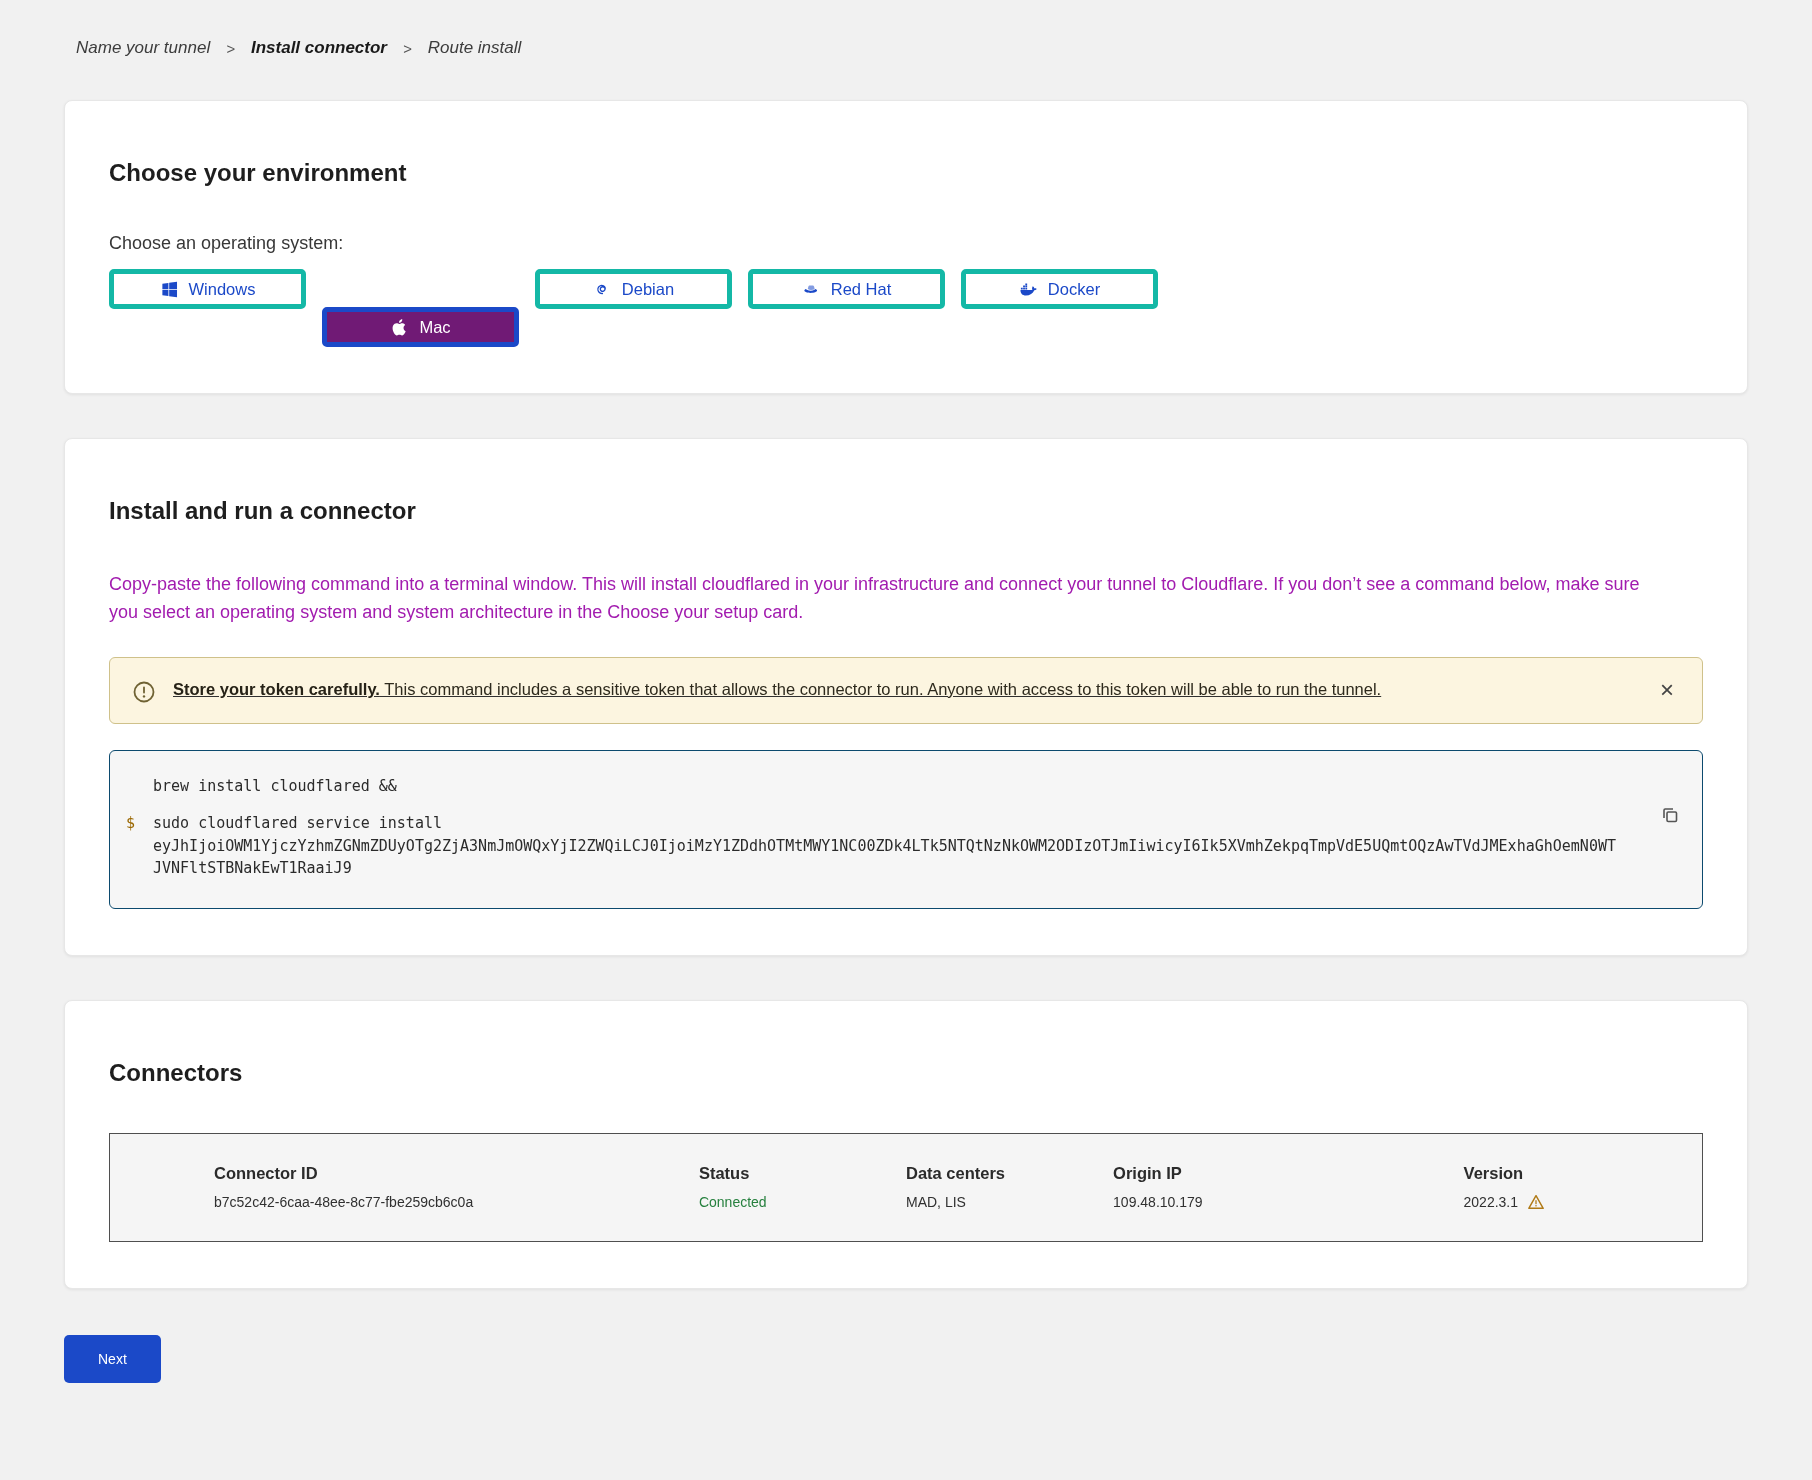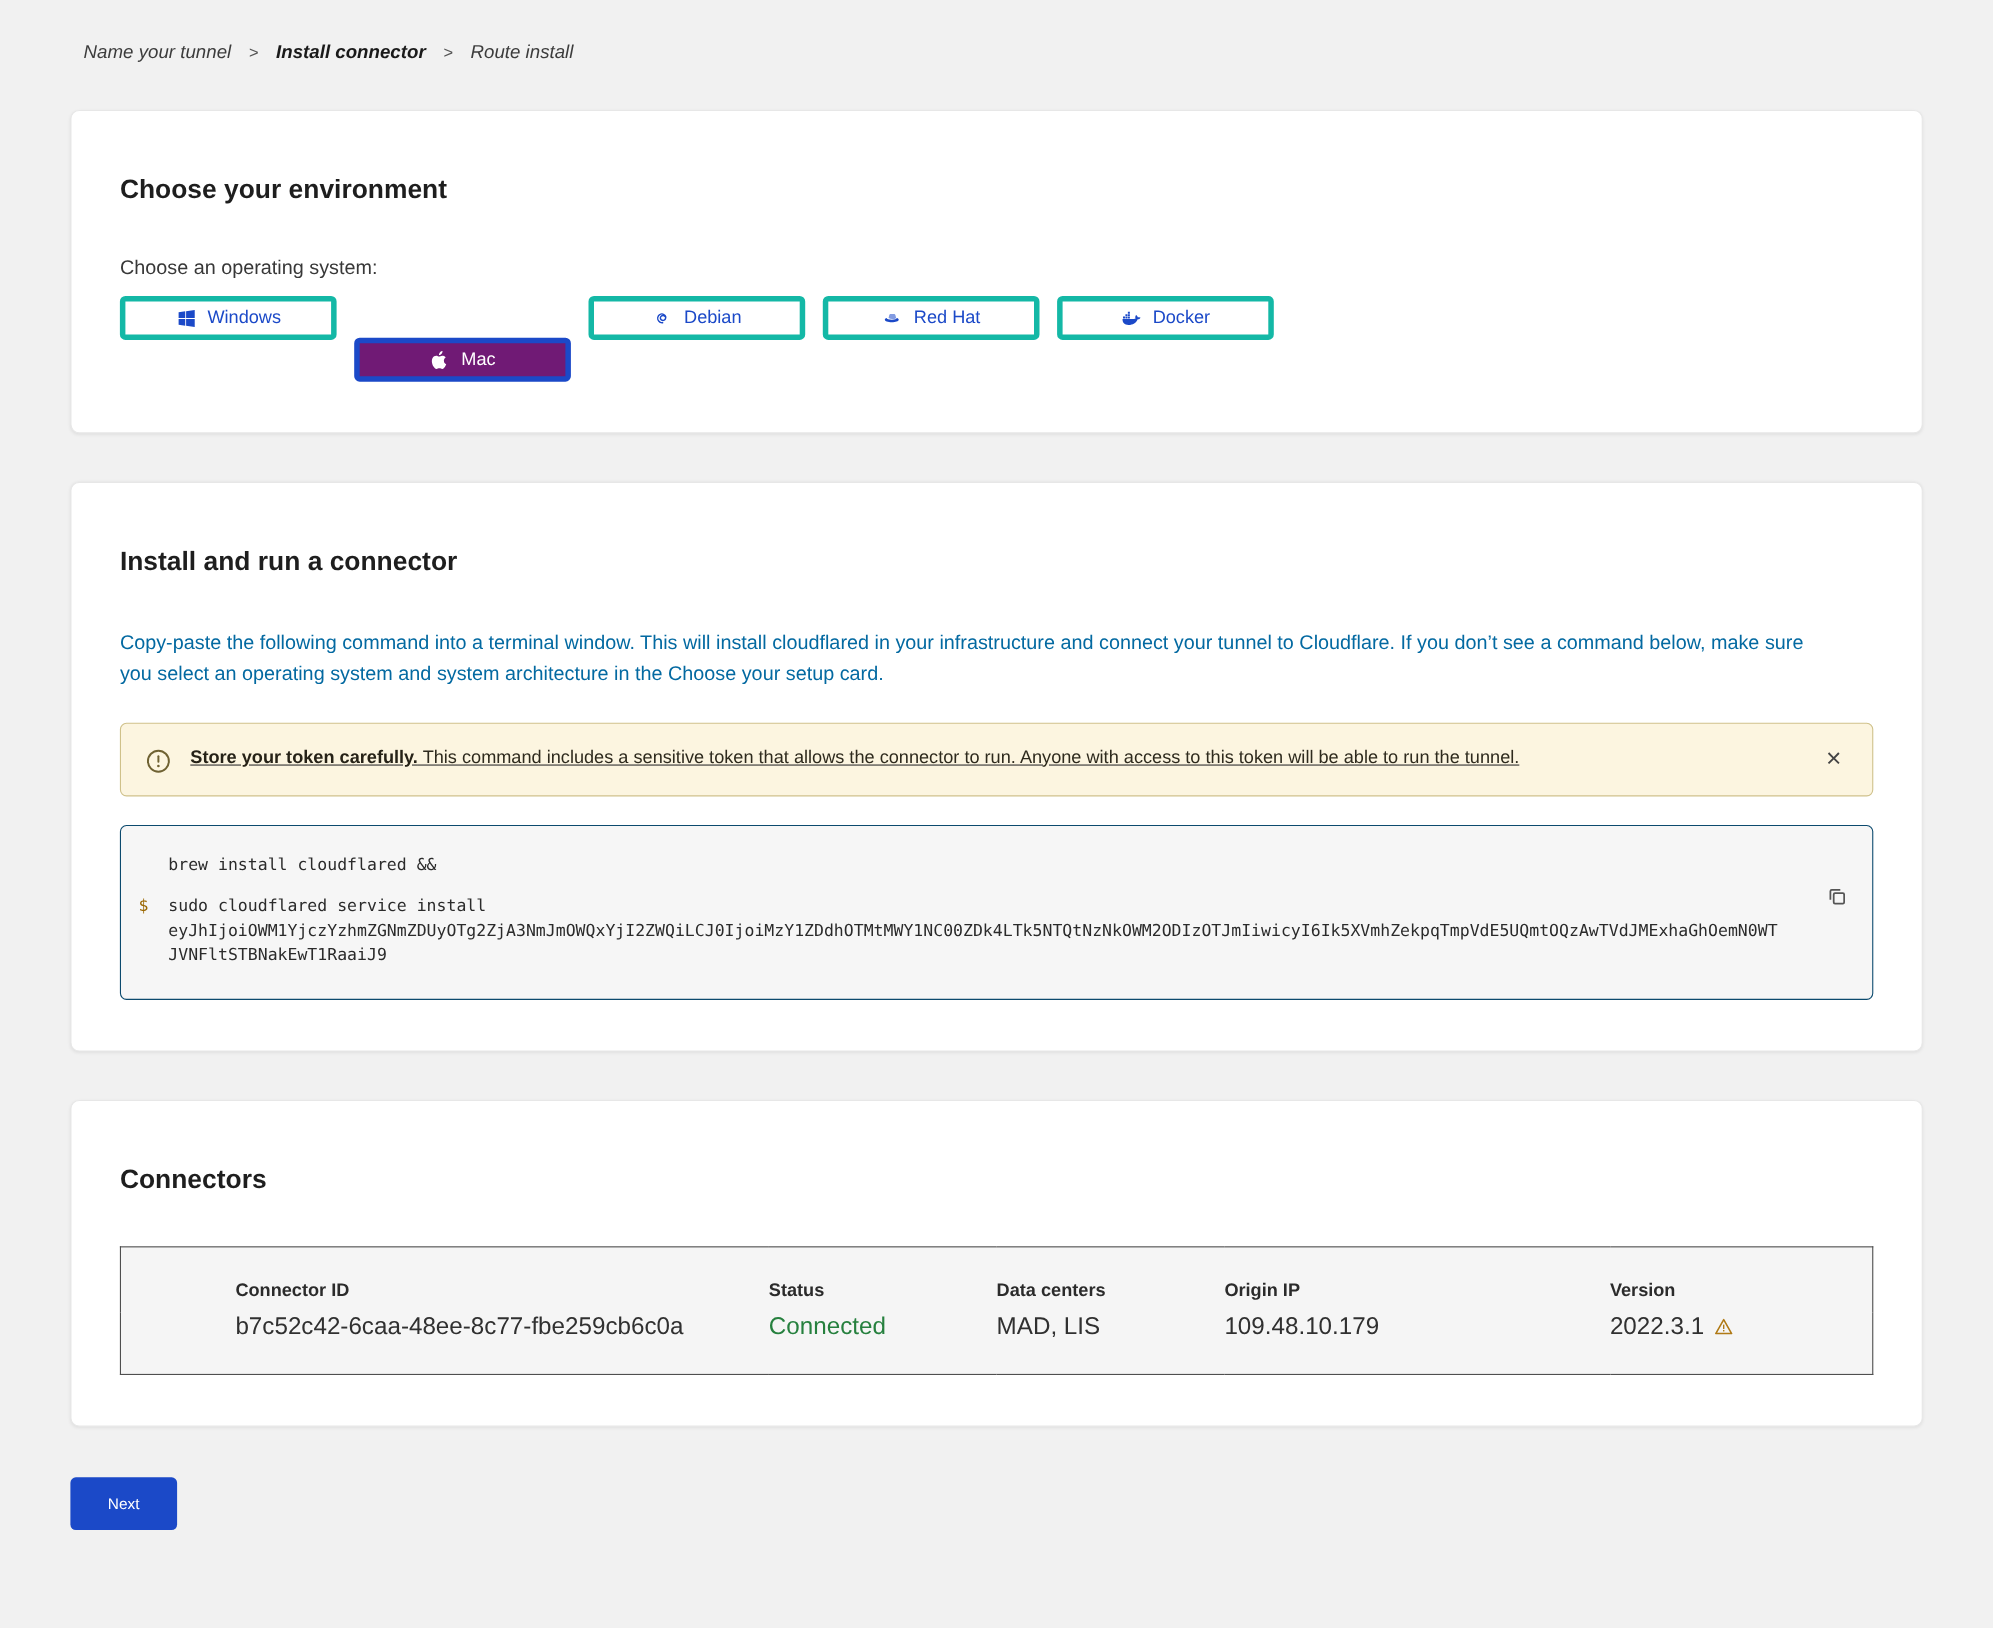--- a/index.html
+++ b/index.html
@@ -66,21 +66,21 @@
     background: #701a75;
     border-color: #1b49c8;
     color: #fff;
     margin-top: 38px;
   }
 
   
   .install-desc {
     font-size: 18px;
     line-height: 1.55;
-    color: #0369a1;
+    color: #a21caf;
     margin: 16px 0 30px;
     max-width: 1560px;
   }
   .alert {
     position: relative;
     display: flex;
     align-items: flex-start;
     gap: 17px;
     background: #fcf5e0;
     border: 1px solid #cfc18a;
@@ -146,21 +146,21 @@
   .connectors-table col.c5 { width: 15%; }
   .connectors-table th {
     text-align: left;
     font-size: 16.5px;
     font-weight: 700;
     color: #2b2b2b;
     padding: 30px 12px 10px 0;
   }
   .connectors-table td {
     text-align: left;
-    font-size: 22px;
+    font-size: 14px;
     color: #303030;
     padding: 0 12px 30px 0;
   }
   .connectors-table th.first, .connectors-table td.first { padding-left: 104px; }
   .status-connected { color: #26803e; }
   .version-cell { display: inline-flex; align-items: center; gap: 9px; }
   .version-cell svg { width: 18px; height: 18px; }
 
   
   .next-btn {

